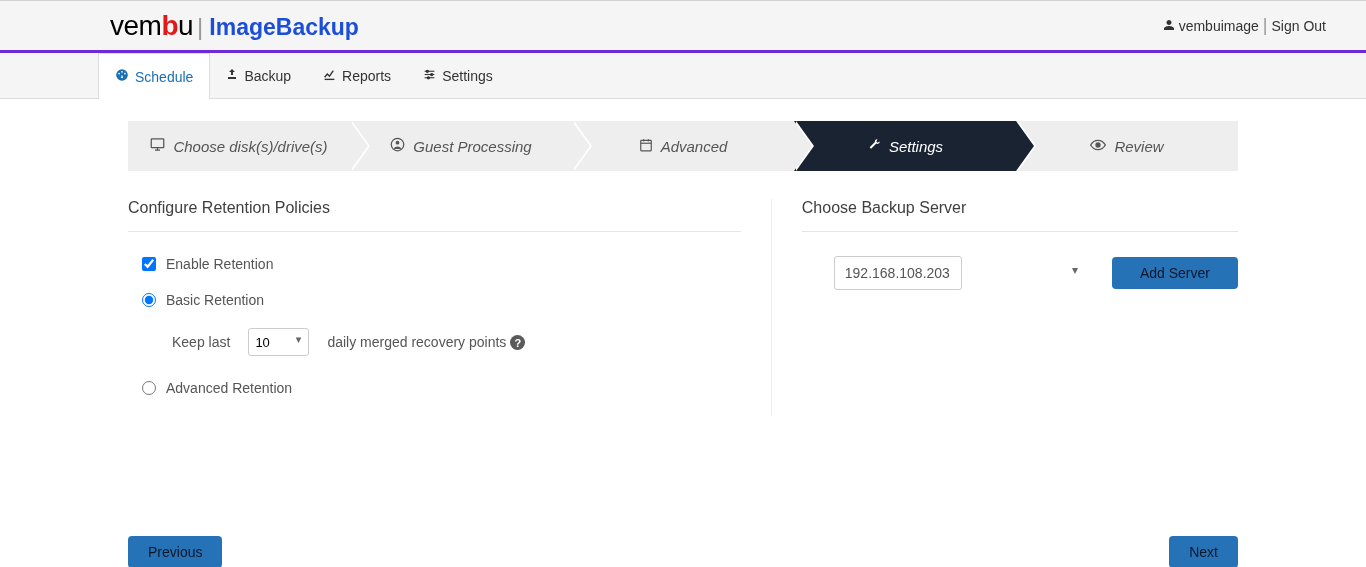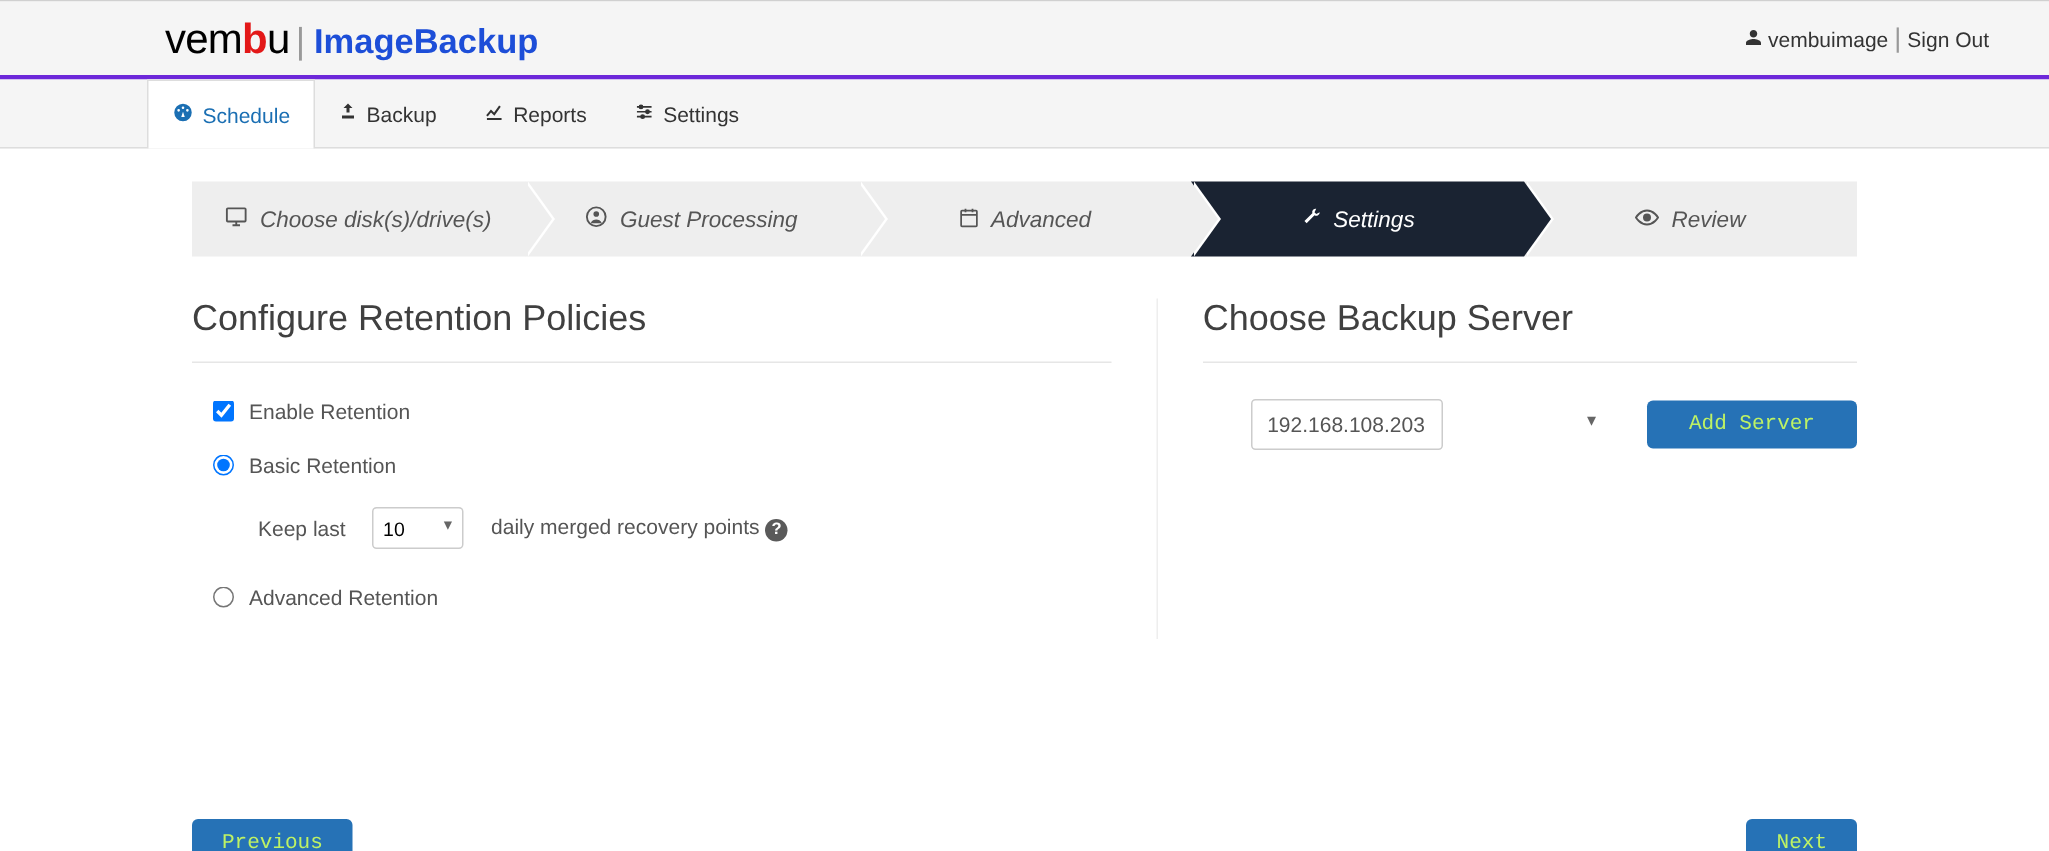--- a/index.html
+++ b/index.html
@@ -43,39 +43,39 @@
       border-left: 18px solid #fff; z-index: 1;
     }
     .wizard-step:last-child::after, .wizard-step:last-child::before { display: none; }
     .wizard-step.active::after { border-left-color: #1a2332; }
     .wizard-icon { font-size: 14px; }
     
     .panels { display: flex; margin: 28px 128px 0 128px; gap: 0; }
     .panel-left { flex: 0 0 58%; padding-right: 30px; border-right: 1px solid #eee; }
     .panel-right { flex: 0 0 42%; padding-left: 30px; }
     
-    .panel-title { font-size: 24px; color: #404040; font-weight: 400; padding-bottom: 14px; border-bottom: 1px solid #e6e6e6; margin-bottom: 24px; }
+    .panel-title { font-size: 16px; color: #404040; font-weight: 400; padding-bottom: 14px; border-bottom: 1px solid #e6e6e6; margin-bottom: 24px; }
     
     .form-row { display: flex; align-items: center; margin-bottom: 20px; padding-left: 14px; gap: 10px; color: #555; font-size: 14px; }
     .form-row.sub2 { padding-left: 44px; gap: 18px; }
     
     input[type="checkbox"], input[type="radio"] { width: 14px; height: 14px; cursor: pointer; }
     
     .select-small { width: 61px; height: 28px; border: 1px solid #ccc; border-radius: 3px; padding: 0 6px; font-size: 13px; background: #fff; cursor: pointer; appearance: none; position: relative; }
     .select-wrap-small { position: relative; display: inline-block; }
     .select-wrap-small::after { content: "▾"; position: absolute; right: 8px; top: 5px; font-size: 11px; color: #666; pointer-events: none; }
     
     .help-icon { width: 15px; height: 15px; border-radius: 50%; background: #5a5a5a; color: #fff; font-size: 11px; display: inline-flex; align-items: center; justify-content: center; font-weight: bold; cursor: pointer; }
     
     .server-row { display: flex; gap: 24px; align-items: center; }
     .select-server { flex: 1; height: 34px; border: 1px solid #ccc; border-radius: 3px; padding: 0 10px; font-size: 14px; background: #fff; cursor: pointer; color: #555; appearance: none; }
     .select-wrap-server { flex: 1; position: relative; padding-left: 32px; }
     .select-wrap-server::after { content: "▾"; position: absolute; right: 10px; top: 7px; font-size: 12px; color: #666; pointer-events: none; }
     
-    .btn { border: none; border-radius: 4px; padding: 8px 20px; font-size: 14px; cursor: pointer; color: #bef264; font-family: Liberation Mono, monospace; }
+    .btn { border: none; border-radius: 4px; padding: 8px 20px; font-size: 14px; cursor: pointer; color: #0f172a; }
     .btn-primary { background: #2672b6; }
     .btn-add { background: #2672b6; padding: 8px 28px; }
     
     .footer-btns { margin: 120px 128px 0 128px; display: flex; justify-content: space-between; }
   </style>
 </head>
 <body>
 
 <div class="top-border"></div>
 

